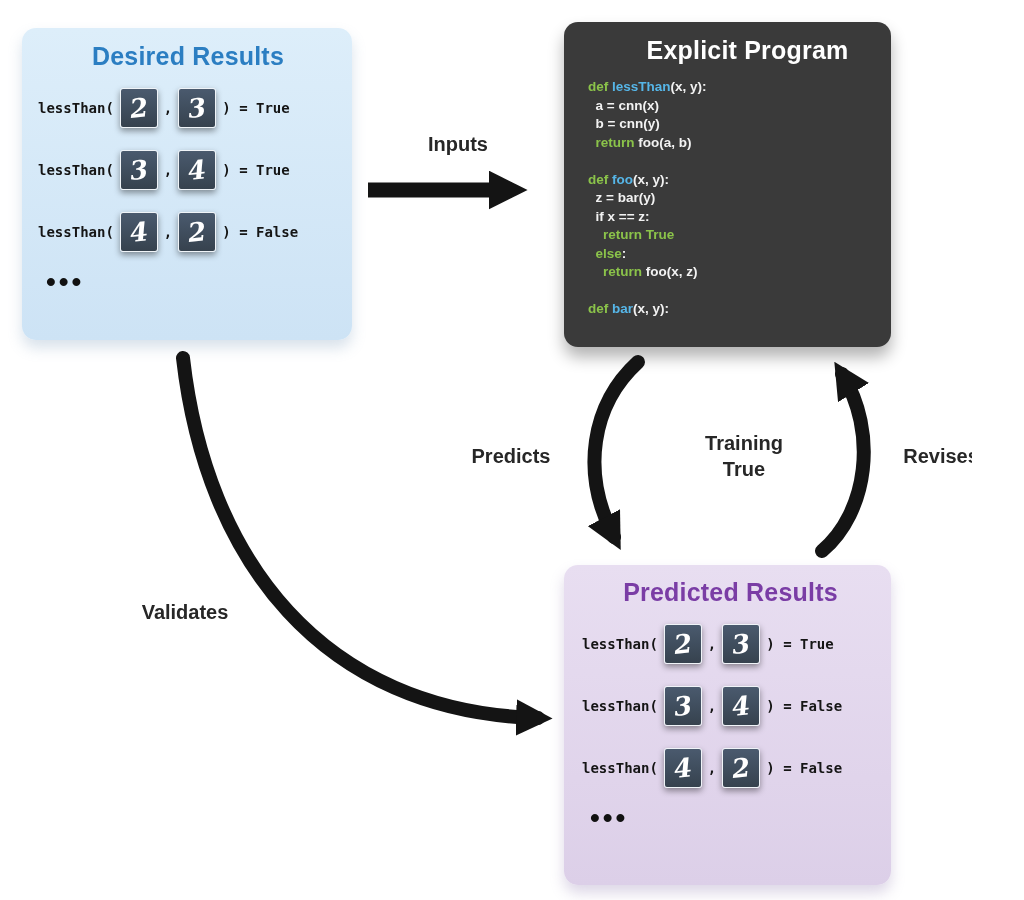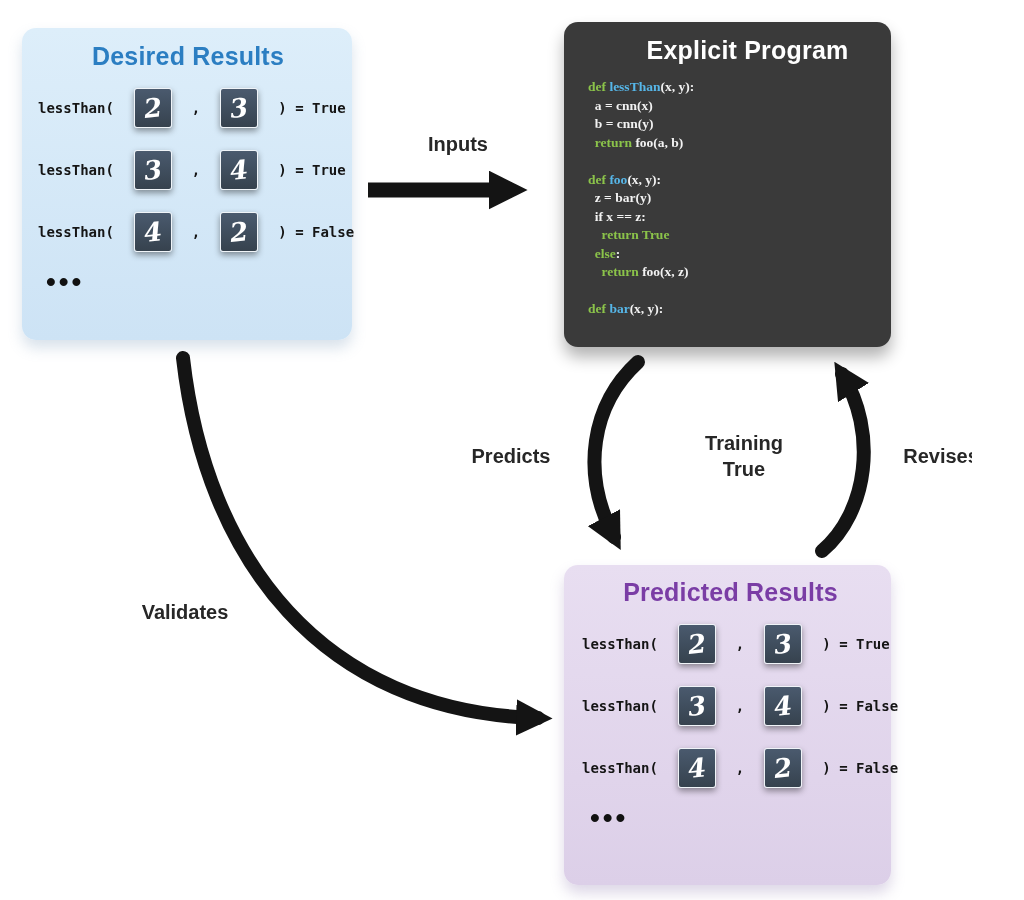--- a/index.html
+++ b/index.html
@@ -26,42 +26,42 @@
     background:linear-gradient(180deg, var(--predicted-bg,#e8def1) 0%, #dccfe8 100%);
     box-shadow:0 8px 14px rgba(150,130,180,.32);
     padding:13px 12px 0 18px;
   }
   .box-title { text-align:center; font-size:25px; font-weight:bold; letter-spacing:.2px; }
   .desired-title  { color:var(--desired-title,#2b7ec2); }
   .program-title  { color:#ffffff;padding-left:40px; }
   .predicted-title{ color:var(--predicted-title,#7a3da5); }
 
   .rows { display:flex; flex-direction:column; gap:22px; margin-top:17px; }
-  .result-row { display:flex; align-items:center; gap:20px; }
+  .result-row { display:flex; align-items:center; gap:6px; }
   .mono {
     font-family:"DejaVu Sans Mono", monospace; font-weight:bold;
     font-size:14px; color:#151515; white-space:pre;
   }
   .digit-tile {
     width:38px; height:40px; flex:0 0 auto;
     background:linear-gradient(180deg,#4a5a6e 0%, #36424e 100%);
     border:1px solid #f0f4f8; border-radius:3px;
     box-shadow:0 3px 6px rgba(0,0,0,.40);
     display:inline-flex; align-items:center; justify-content:center;
   }
   .digit-glyph {
     font-family:"DejaVu Serif", serif; font-style:italic; font-weight:bold;
     font-size:26px; color:var(--digit-color,#ffffff);
     transform:rotate(-6deg); line-height:1;
   }
   .ellipsis { margin:16px 0 0 8px; font-size:28px; font-weight:bold; letter-spacing:3px; color:#111; line-height:1; }
 
   .code {
     margin:13px 0 0 24px;
-    font-family:Liberation Serif, serif;
+    font-family:Liberation Sans, sans-serif;
     font-size:13.5px; line-height:18.5px; font-weight:bold;
   }
   .code-line { white-space:pre; }
   .tok-kw { color:var(--code-keyword,#8bc34a); }
   .tok-fn { color:var(--code-function,#56b6e8); }
   .tok-pl { color:var(--code-plain,#f2f2f2); }
 
   .flow-label {
     position:absolute; transform:translateX(-50%);
     font-size:20px; font-weight:bold; color:#272727; white-space:nowrap;

